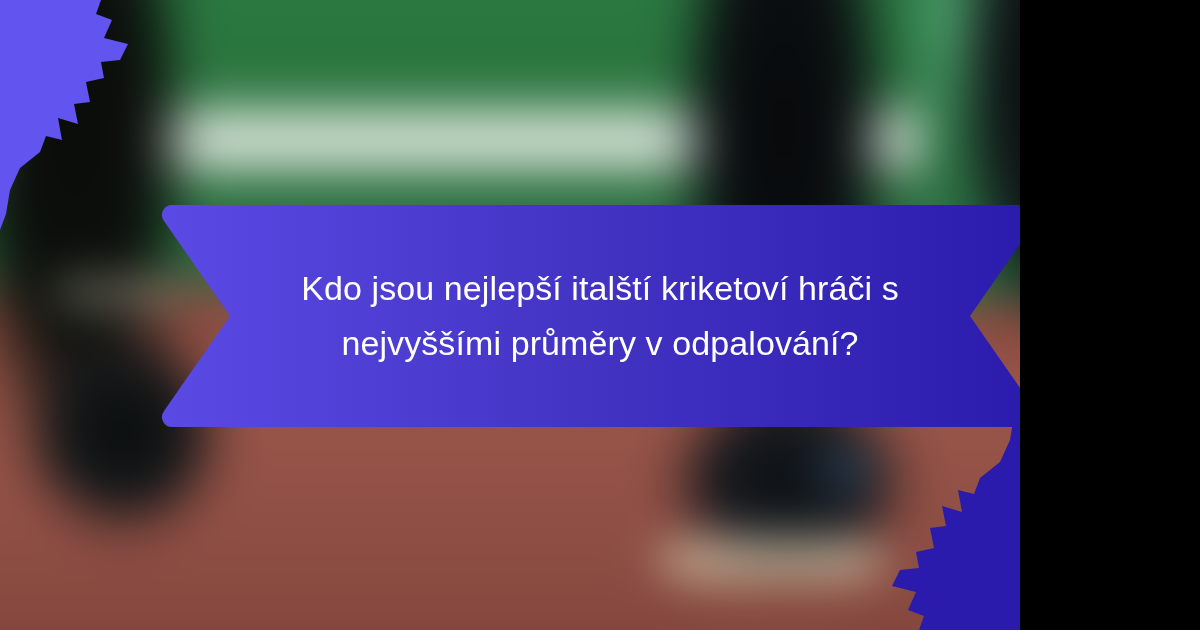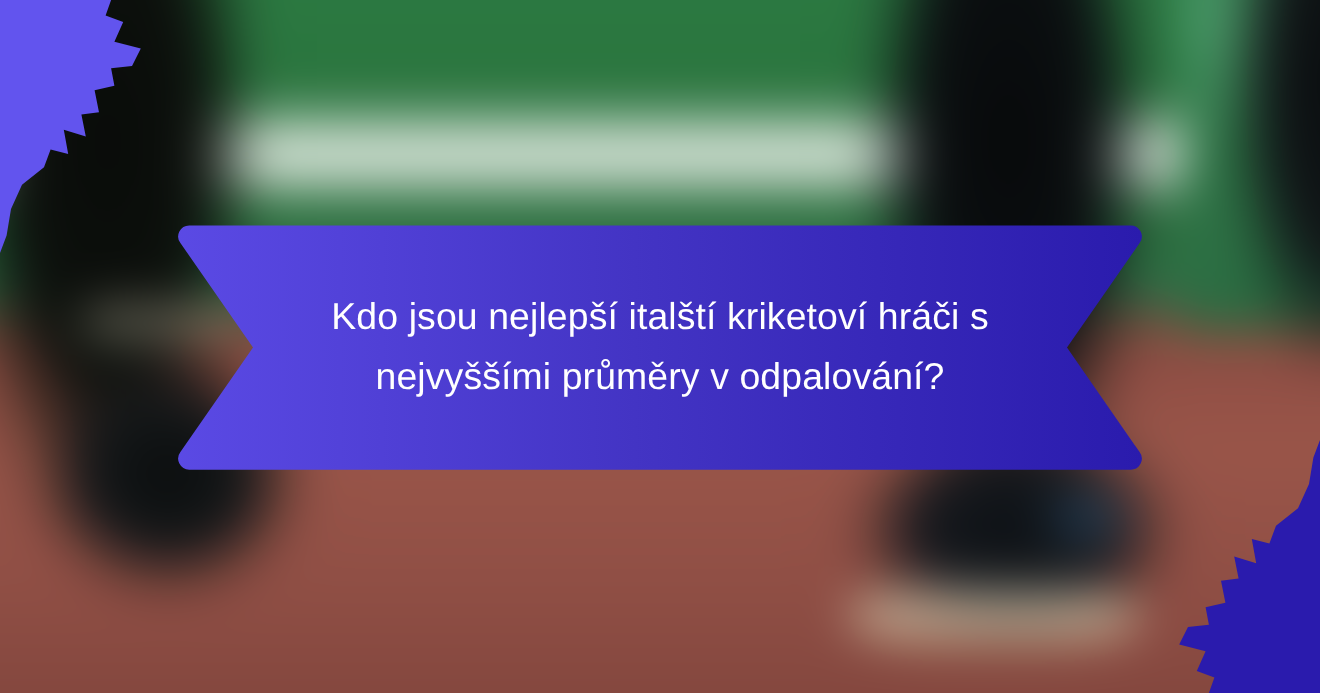--- a/index.html
+++ b/index.html
@@ -8,21 +8,21 @@
     padding: 0;
     background: #000;
   }
   body {
     font-family: "Liberation Sans", sans-serif;
   }
 
   
   .card {
     position: relative;
-    width: 1200px;
+    width: 1020px;
     height: 630px;
     overflow: hidden;
     background: #1b2a1e;
   }
 
   
   
   .photo {
     position: absolute;
     inset: -60px;

